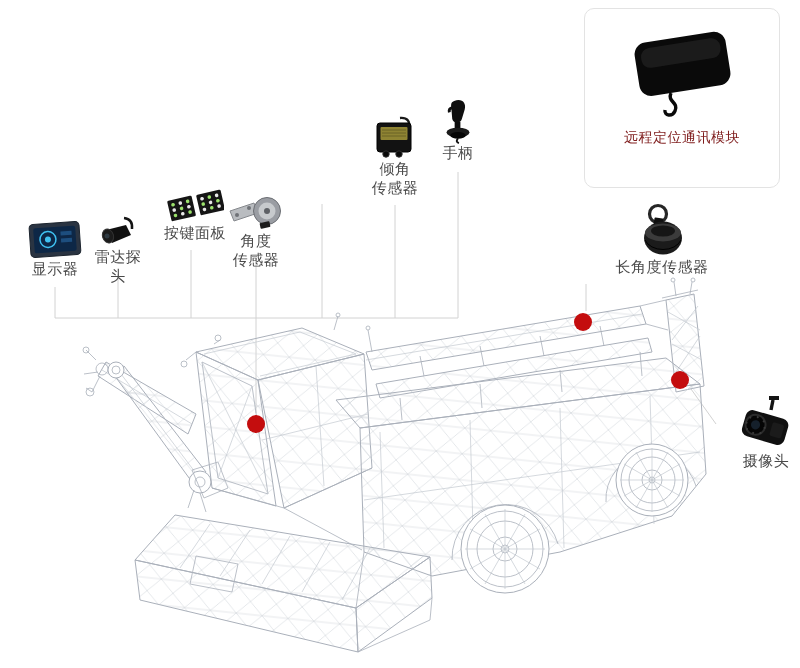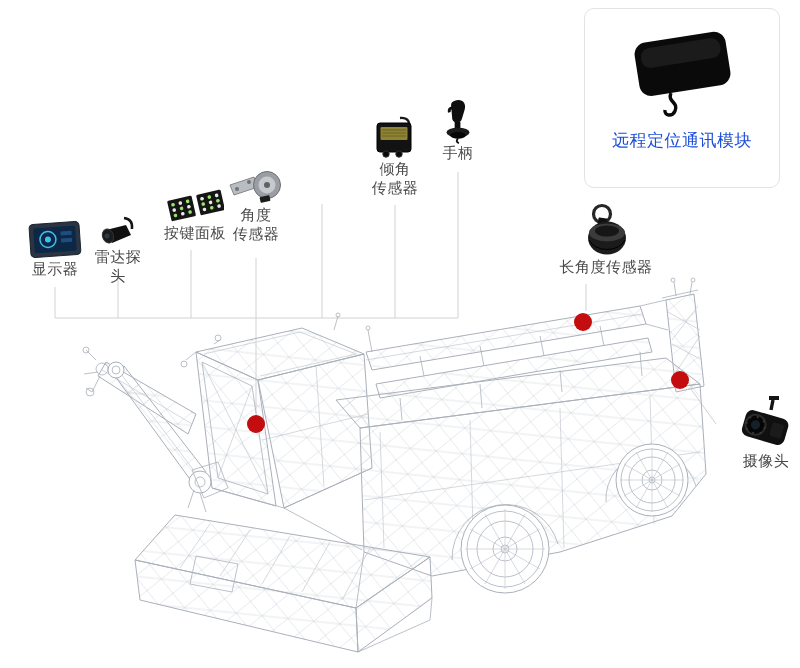--- a/index.html
+++ b/index.html
@@ -13,21 +13,21 @@
   .wfl  { stroke:var(--wireframe,#aab0ba); stroke-width:.8; fill:none; }
   .wfl2 { stroke:#c3c8d0; stroke-width:.7; fill:none; }
   .meshline { stroke:var(--mesh,#d2d6dc); stroke-width:.6; fill:none; }
   .dot { fill:var(--marker,#c40d0e); }
   .comp { position:absolute; display:flex; flex-direction:column; align-items:center; }
   .comp .lbl { font-size:15px; color:var(--label-text,#4a4a4a);
                text-align:center; white-space:pre-line; line-height:1.25; letter-spacing:.5px; }
   .module-box { position:absolute; left:584px; top:8px; width:196px; height:180px;
                 border:1px solid var(--box-border,#e3e3e3); border-radius:10px; background:#fff;
                 display:flex; flex-direction:column; align-items:center; padding-top:10px; }
-  .module-box .lbl { margin-top:6px; font-size:17px; color:#1d4ed8; letter-spacing:.5px; }
+  .module-box .lbl { margin-top:6px; font-size:14px; color:#7f1d1d; letter-spacing:.5px; }
 </style>
 </head>
 <body>
 
 <div class="stage">
 
   <svg class="overlay" viewBox="0 0 800 668">
     <defs>
       <pattern id="mesh" width="26" height="26" patternUnits="userSpaceOnUse" patternTransform="rotate(6)">
         <path class="meshline" d="M0 0 L26 26 M26 0 L0 26 M0 13 H26"></path>
@@ -168,21 +168,21 @@
             <circle cx="20" cy="10.5" r="1.8" fill="#9be26b"></circle>
            <circle cx="5" cy="16" r="1.8" fill="#e9e9e9"></circle>
             <circle cx="12.5" cy="16" r="1.8" fill="#9be26b"></circle>
             <circle cx="20" cy="16" r="1.8" fill="#e9e9e9"></circle>
           </g>
       </g>
     </svg>
     <div class="lbl">按键面板</div>
   </div>
 
-  <div class="comp" style="left:224px;top:166px;width:64px;">
+  <div class="comp" style="left:224px;top:192px;width:64px;">
     <svg width="58" height="40" viewBox="0 0 58 40">
       <path d="M3 19 L27 11 L31 21 L7 29 Z" fill="#b9bcc0" stroke="#84878c"></path>
       <circle cx="10" cy="23" r="2" fill="#6f7277"></circle>
       <circle cx="22" cy="16" r="2" fill="#6f7277"></circle>
       <circle cx="40" cy="19" r="13.5" fill="#9a9da3" stroke="#6b6e73"></circle>
       <circle cx="40" cy="19" r="8.5" fill="#c7cacd"></circle>
       <circle cx="40" cy="19" r="3" fill="#5e6166"></circle>
       <rect x="33" y="30" width="10" height="6" rx="1" fill="#1c1c1c" transform="rotate(-12 38 33)"></rect>
     </svg>
     <div class="lbl">角度
@@ -208,21 +208,21 @@
       <path d="M14 3 C22 0 27 5 25 12 L22 22 C21 27 13 27 12 22 L11 10 C10.5 6 11 4 14 3 Z" fill="#0f0f0f"></path>
       <path d="M12 10 q-4 1 -3 5" stroke="#0f0f0f" stroke-width="3" fill="none"></path>
       <rect x="14.5" y="25" width="6" height="7" fill="#0c0c0c"></rect>
       <ellipse cx="18" cy="36" rx="12" ry="5" fill="#1a1a1a"></ellipse>
       <ellipse cx="18" cy="39" rx="8" ry="3.4" fill="#060606"></ellipse>
       <path d="M18 42 q-3 4 1 5" stroke="#101010" stroke-width="2" fill="none"></path>
     </svg>
     <div class="lbl">手柄</div>
   </div>
 
-  <div class="comp" style="left:556px;top:200px;width:100px;">
+  <div class="comp" style="left:612px;top:200px;width:100px;">
     <svg width="60" height="58" viewBox="0 0 60 58">
       <circle cx="26" cy="14" r="8.5" fill="none" stroke="#262626" stroke-width="3.2"></circle>
       <rect x="22" y="18" width="9" height="9" rx="1" fill="#101010" transform="rotate(8 26 22)"></rect>
       <ellipse cx="31" cy="38" rx="19" ry="16.5" fill="#1b1b1b"></ellipse>
       <ellipse cx="31" cy="32.5" rx="18" ry="9" fill="#3b3b3b"></ellipse>
       <ellipse cx="31" cy="31" rx="12" ry="5.5" fill="#161616"></ellipse>
       <path d="M13 40 a19 14 0 0 0 36 0" fill="none" stroke="#000" stroke-width="1"></path>
     </svg>
     <div class="lbl">长角度传感器</div>
   </div>

